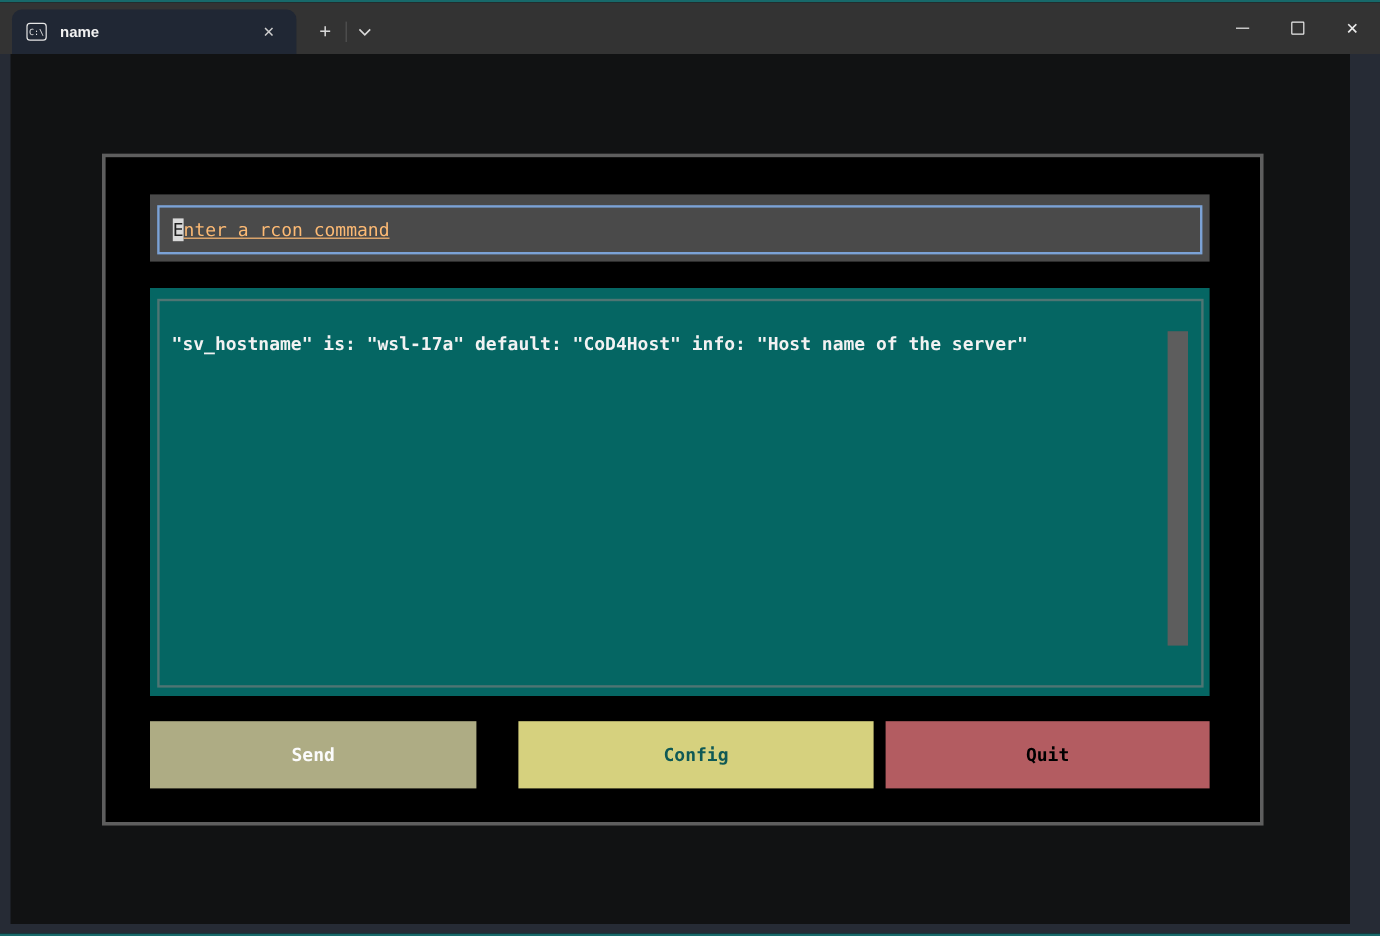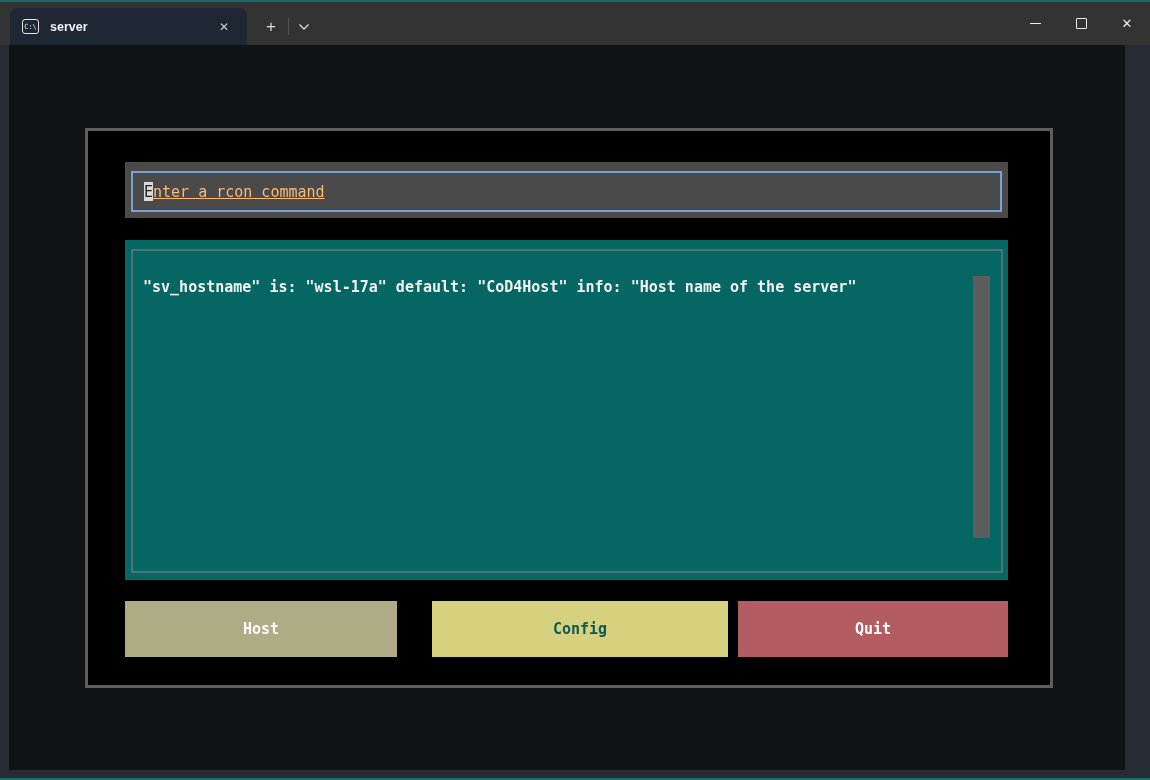--- a/index.html
+++ b/index.html
@@ -85,33 +85,33 @@
     position: absolute; left: 848px; top: 36px; width: 17px; height: 262px; background: #5d5d5d;
   }
 
   .btn {
     position: absolute; top: 470px; height: 56px; border: none;
     font-family: "DejaVu Sans Mono", monospace; font-size: 15px; font-weight: bold;
     display: flex; align-items: center; justify-content: center; cursor: pointer;
   }
   .btn-send   { left: 37px;  width: 272px; background: #aeac84; color: #fbfbfb; }
   .btn-config { left: 344px; width: 296px; background: #d6d17e; color: #0f5955; }
-  .btn-quit   { left: 650px; width: 270px; background: #b35c61; color: #ffffff; }
+  .btn-quit   { left: 650px; width: 270px; background: #b35c61; color: #000000; }
 
   svg { display: block; }
 </style>
 </head>
 <body>
 
 <div class="desktop-edge-top"></div>
 
 <div class="titlebar">
   <div class="tab">
     <div class="tab-icon">C:\</div>
-    <div class="tab-title">server</div>
+    <div class="tab-title">name</div>
     <div class="tab-close">✕</div>
   </div>
   <div class="newtab-btn">+</div>
   <div class="tabbar-sep"></div>
   <div class="dropdown-btn">
     <span>
       <svg width="12" height="8" viewBox="0 0 12 8">
         <polyline points="1.5,1.5 6,6 10.5,1.5" fill="none" stroke="#d8d8d8" stroke-width="1.4"></polyline>
       </svg>
     </span>
@@ -142,20 +142,20 @@
           <span class="placeholder-rest">nter a rcon command</span>
       </div>
     </div>
 
     <div class="log-wrap">
       <div class="log-border"></div>
       <div class="log-line">"sv_hostname" is: "wsl-17a" default: "CoD4Host" info: "Host name of the server"</div>
       <div class="log-scroll-thumb"></div>
     </div>
 
-    <button class="btn btn-send">Host</button>
+    <button class="btn btn-send">Send</button>
     <button class="btn btn-config">Config</button>
     <button class="btn btn-quit">Quit</button>
 
   </div>
 </div>
 
 <div class="desktop-edge-bottom"></div>
 
 </body></html>

